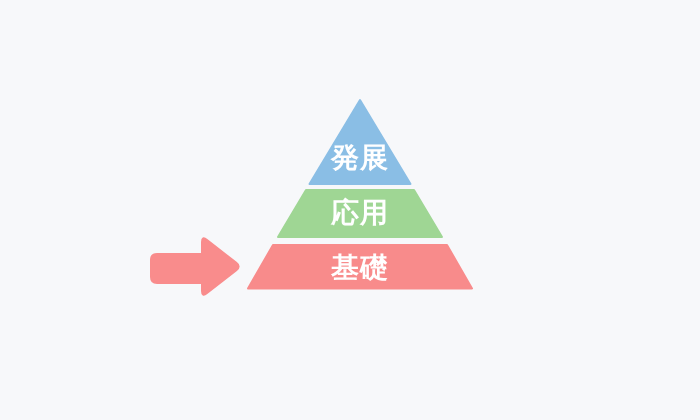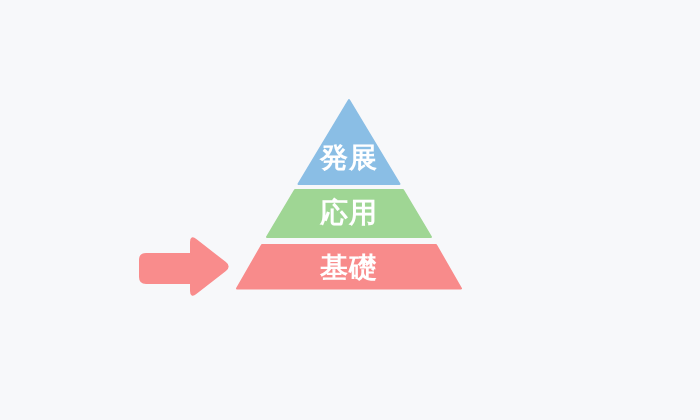--- a/index.html
+++ b/index.html
@@ -7,20 +7,21 @@
     padding: 0;
     width: 700px;
     height: 420px;
     overflow: hidden;
     font-family: "Liberation Sans", "DejaVu Sans", sans-serif;
   }
   .stage {
     position: relative;
     width: 577px;
     height: 420px;
+    margin-left: 11px;
   }
   svg {
     display: block;
   }
   .level-label {
     font-family: "Liberation Sans", "DejaVu Sans", sans-serif;
     font-weight: bold;
     font-size: 28px;
     letter-spacing: 1px;
     text-anchor: middle;

